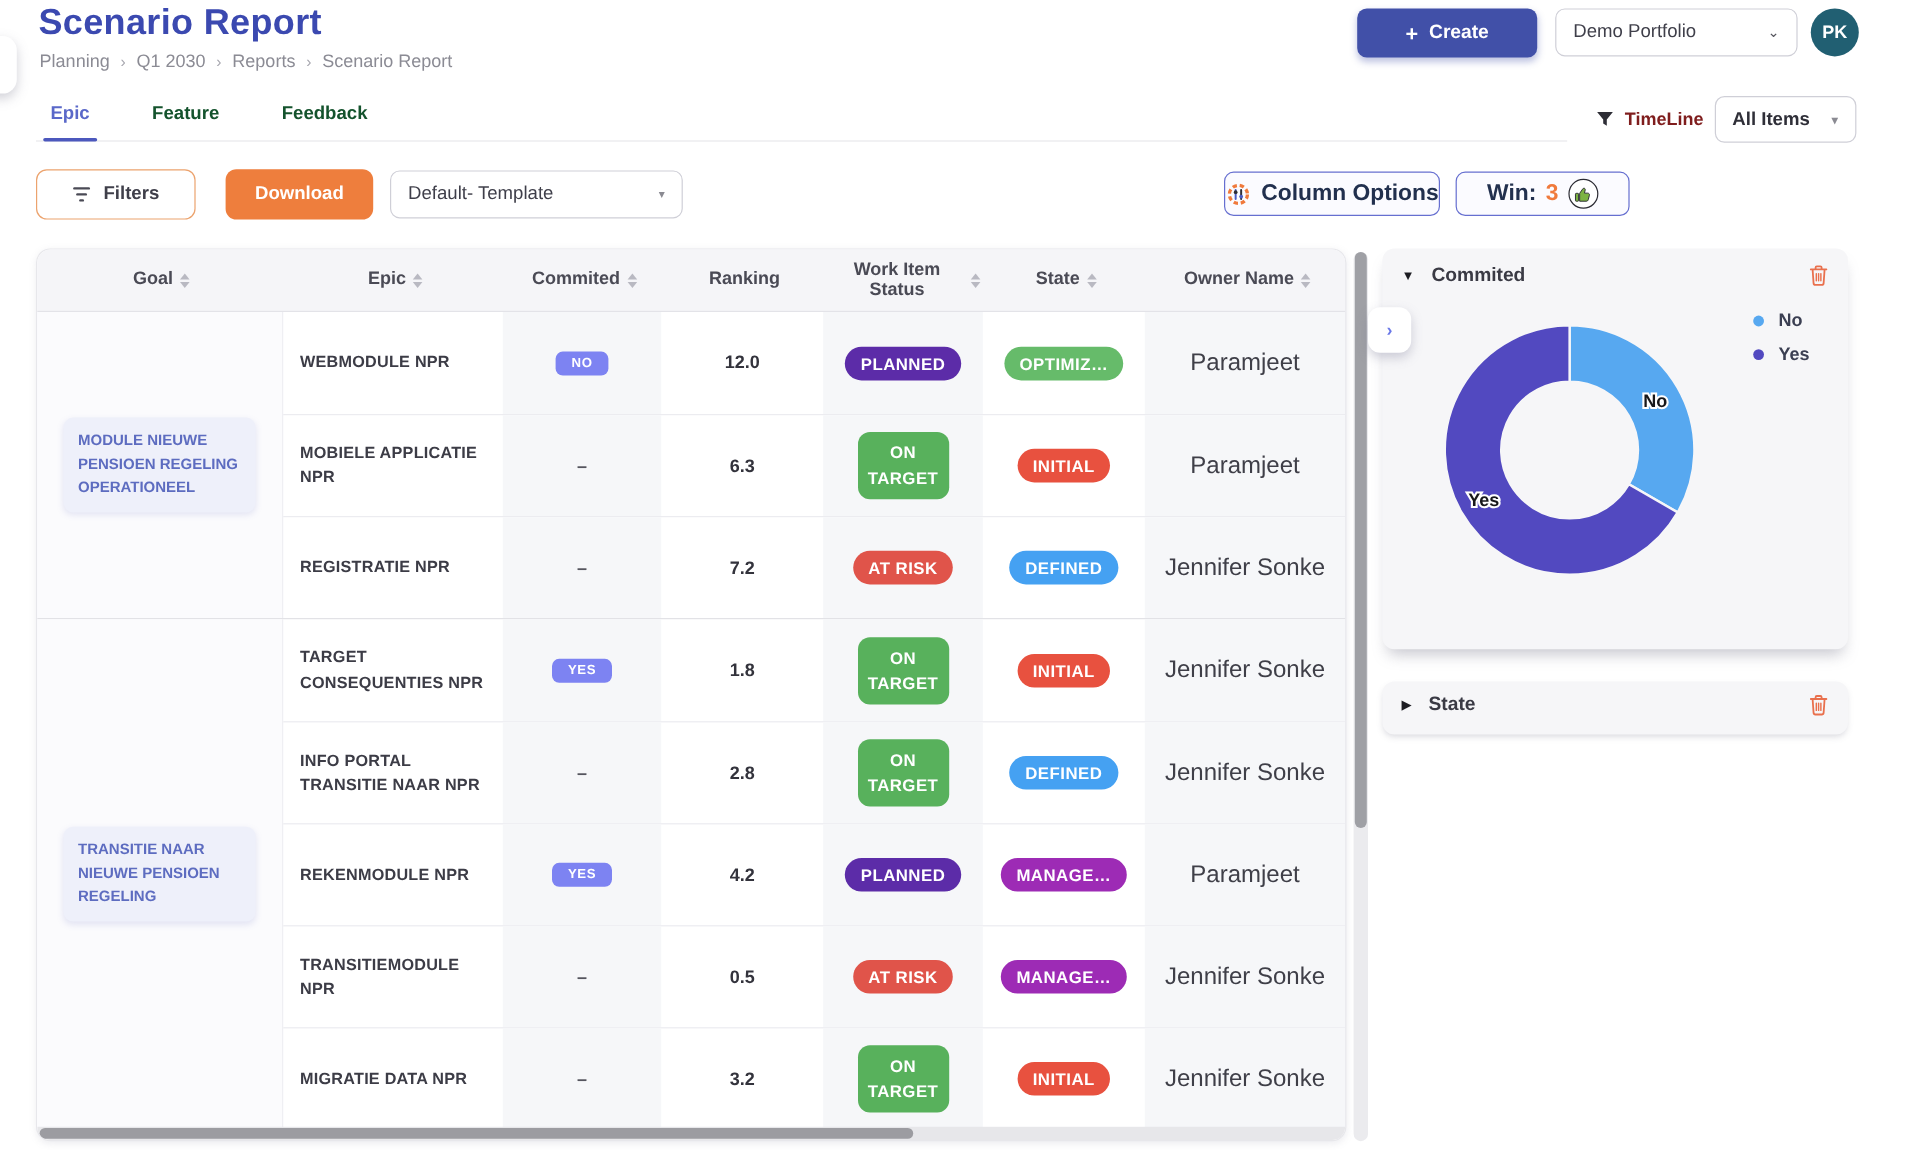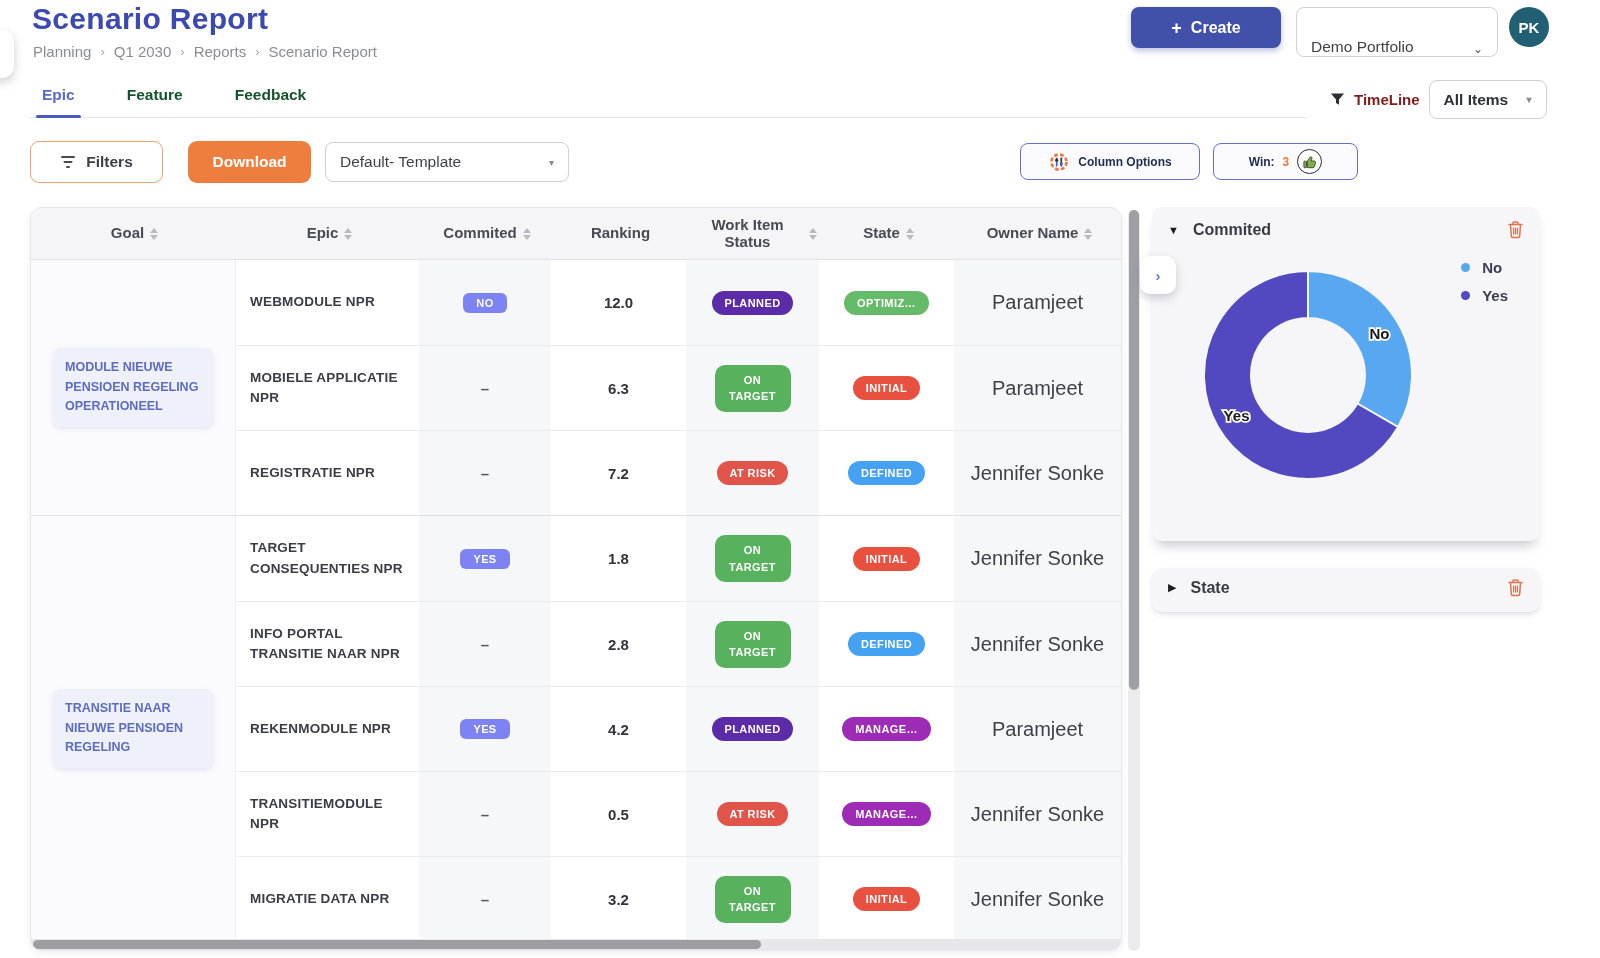--- a/index.html
+++ b/index.html
@@ -18,21 +18,21 @@
 
   .btn-create { position:absolute; left:1131px; top:7px; width:150px; height:41px;
     background:#4150a8; border:none; border-radius:8px; color:#fff; font-size:16px;
     font-weight:bold; display:flex; align-items:center; justify-content:center; gap:9px;
     box-shadow:0 3px 6px rgba(65,80,168,.35); cursor:pointer;
     font-family:"Liberation Sans", sans-serif;}
   .btn-create .plus { font-size:18px; font-weight:bold; line-height:1; }
   .select-box { background:#fff; border:1px solid #cfcfd7; border-radius:8px;
     display:flex; align-items:center; justify-content:space-between;
     padding:0 14px; color:#3f3f4a; font-size:15.5px; cursor:pointer; }
-  .portfolio { position:absolute; left:1296px; top:7px; width:202px; height:50px;align-items:flex-end; }
+  .portfolio { position:absolute; left:1296px; top:7px; width:202px; height:40px; }
   .chev { color:#55555e; font-size:12px; }
   .avatar { position:absolute; left:1509px; top:7px; width:40px; height:40px; border-radius:50%;
     background:#215f72; color:#fff; font-size:15px; font-weight:bold;
     display:flex; align-items:center; justify-content:center; cursor:pointer; }
 
   
   .tabs-row { position:absolute; left:30px; top:82px; width:1276px; height:36px;
     border-bottom:1px solid #e8e8ec; display:flex; gap:48px; padding-left:10px; }
   .tab { font-size:15.5px; font-weight:bold; color:#14532d; padding:4px 2px 12px;
     position:relative; cursor:pointer; }
@@ -49,21 +49,21 @@
     background:#fff; border:1px solid #eca36e; border-radius:9px; color:#3f3f4a;
     font-size:15.5px; font-weight:bold; display:flex; align-items:center;
     justify-content:center; gap:10px; cursor:pointer; font-family:"Liberation Sans", sans-serif;}
   .btn-download { position:absolute; left:188px; top:141px; width:123px; height:42px;
     background:#ee7e3d; border:none; border-radius:9px; color:#fff; font-size:15.5px;
     font-weight:bold; cursor:pointer; font-family:"Liberation Sans", sans-serif;}
   .template-select { position:absolute; left:325px; top:142px; width:244px; height:40px; }
 
   .pill-btn { position:absolute; top:143px; height:37px; background:#fbfbff;
     border:1.5px solid #666fd0; border-radius:8px; display:flex; align-items:center;
-    justify-content:center; gap:8px; font-size:12px; font-weight:bold; color:#22304e;
+    justify-content:center; gap:8px; font-size:19px; font-weight:bold; color:#22304e;
     cursor:pointer; font-family:"Liberation Sans", sans-serif;}
   .pill-btn .cnt { color:#f07a3c; }
   .btn-colopts { left:1020px; width:180px; }
   .btn-win { left:1213px; width:145px; }
   .btn-imped { left:1370px; width:172px; }
   .thumb-circ { width:25px; height:25px; border-radius:50%; border:1.6px solid #2b2b33;
     display:flex; align-items:center; justify-content:center; background:#fff; }
 
   
   .table-card { position:absolute; left:30px; top:207px; width:1092px; height:744px;
@@ -94,21 +94,21 @@
     text-align:center; }
   .cell.left { justify-content:flex-start; text-align:left; padding-left:14px; }
   .col-stripe { background:#f6f7f9; }
   .epic-name { font-size:13.5px; font-weight:bold; color:#3c3c46; line-height:1.5;
     letter-spacing:.2px; }
   .rank-val { font-size:15px; font-weight:bold; color:#33333c; }
   .dash { font-size:15px; font-weight:bold; color:#55555e; }
   .owner { font-size:20px; color:#3f3f48; }
   .badge-commit { background:#7d83f2; color:#fff; font-size:11px; font-weight:bold;
     padding:4px 13px; border-radius:6px; letter-spacing:.4px; }
-  .badge { color:#fff; font-size:11px; font-weight:bold; letter-spacing:.4px;
+  .badge { color:#fff; font-size:14px; font-weight:bold; letter-spacing:.4px;
     padding:6px 13px; border-radius:15px; white-space:nowrap; }
   .badge.block { white-space:normal; width:76px; padding:7px 6px; border-radius:10px;
     line-height:1.5; }
 
   
   .hscroll { position:absolute; left:0; bottom:0; width:100%; height:11px;
     background:#e7e7ea; }
   .hscroll .thumb { position:absolute; left:2px; top:1px; height:9px; width:728px;
     background:#9c9ca1; border-radius:6px; cursor:pointer; }
   .vscroll { position:absolute; left:1128px; top:210px; width:12px; height:741px;

